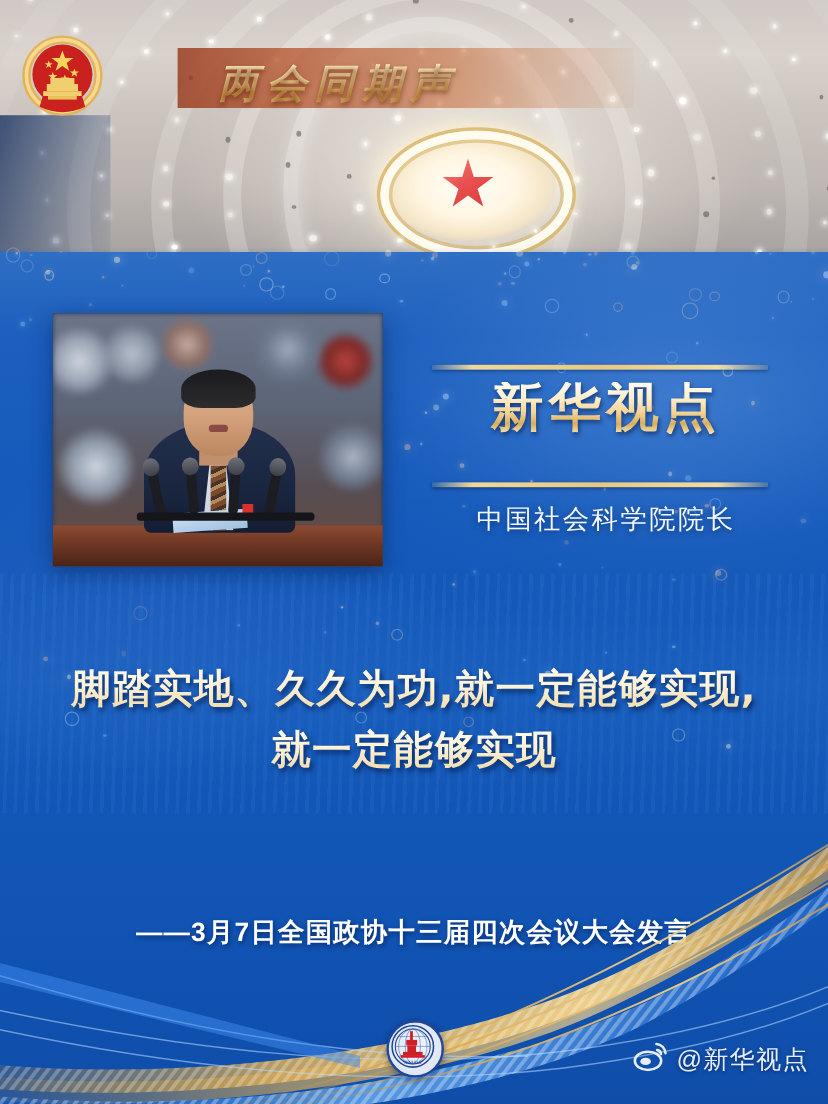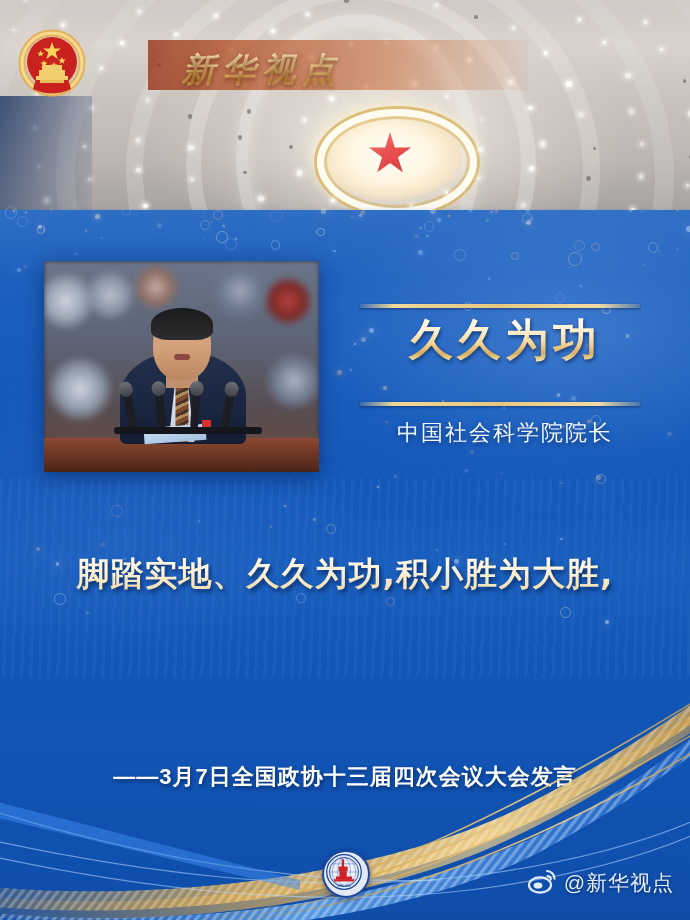--- a/index.html
+++ b/index.html
@@ -439,21 +439,21 @@
         <polygon points="44,28 45,30.6 47.8,30.6 45.5,32.3 46.4,35 44,33.3 41.6,35 42.5,32.3 40.2,30.6 43,30.6" fill="#f7d55a"></polygon>
         <rect x="18" y="47" width="32" height="4" fill="#f2cf6e"></rect>
         <rect x="21" y="41" width="26" height="6" fill="#f2cf6e"></rect>
         <rect x="24" y="36" width="20" height="5" fill="#f2cf6e"></rect>
         <rect x="22" y="51" width="24" height="3" fill="#e8c05a"></rect>
       </svg>
     </div>
 
   </div>
 
-  <div class="banner-txt">新华视点</div>
+  <div class="banner-txt">两会同期声</div>
 
   <div class="photo">
     <div class="ph-bg"></div>
     <div class="ph-desk"></div>
     <div class="ph-suit"></div>
     <div class="ph-shirt"></div>
     <div class="ph-tie"></div>
     <div class="ph-neck"></div>
     <div class="ph-head"></div>
     <div class="ph-eye" style="left:120px;bottom:145px;"></div>
@@ -463,26 +463,27 @@
     <div class="ph-paper"></div>
     <div class="ph-badge"></div>
     <div class="mic" style="left:86px;transform:rotate(-12deg);"></div>
     <div class="mic" style="left:114px;transform:rotate(-5deg);"></div>
     <div class="mic" style="left:146px;transform:rotate(4deg);"></div>
     <div class="mic" style="left:176px;transform:rotate(11deg);"></div>
     <div class="mic-bar"></div>
   </div>
 
   <div class="rule rule-top"></div>
-  <div class="name">久久为功</div>
+  <div class="name">新华视点</div>
   <div class="rule rule-bot"></div>
   <div class="role">中国社会科学院院长</div>
 
   <div class="quote">
-    <div class="q-line">脚踏实地、久久为功,积小胜为大胜,</div>
+    <div class="q-line">脚踏实地、久久为功,就一定能够实现,</div>
+    <div class="q-line">就一定能够实现</div>
   </div>
   <div class="attrib">——3月7日全国政协十三届四次会议大会发言</div>
 
   <div class="ribbons">
     <svg width="690" height="230" viewBox="0 0 690 230">
       <defs>
         <linearGradient id="gGold" x1="0" y1="0" x2="1" y2="0">
           <stop offset="0%" stop-color="#b88b3a" stop-opacity=".15"></stop>
           <stop offset="35%" stop-color="#d9ab55" stop-opacity=".85"></stop>
           <stop offset="70%" stop-color="#f0d08a" stop-opacity=".95"></stop>

